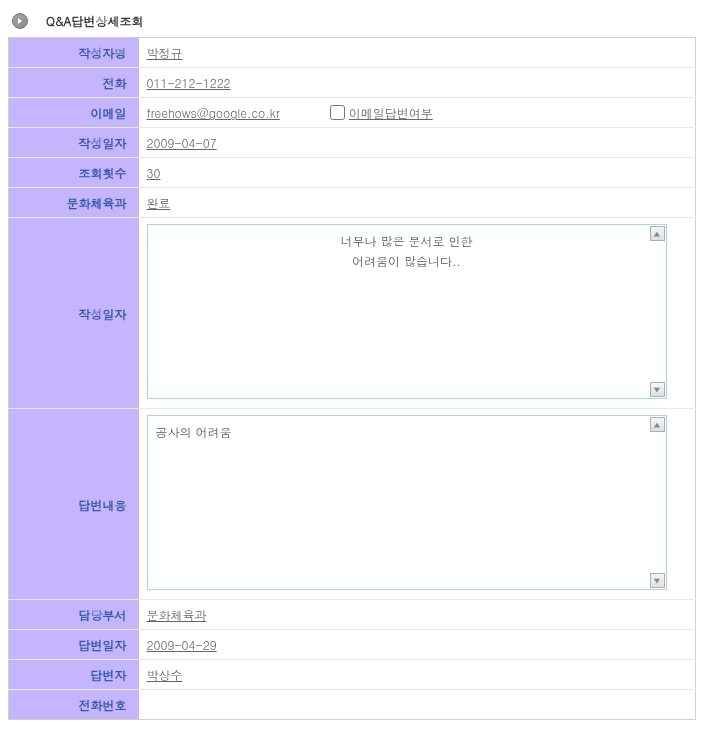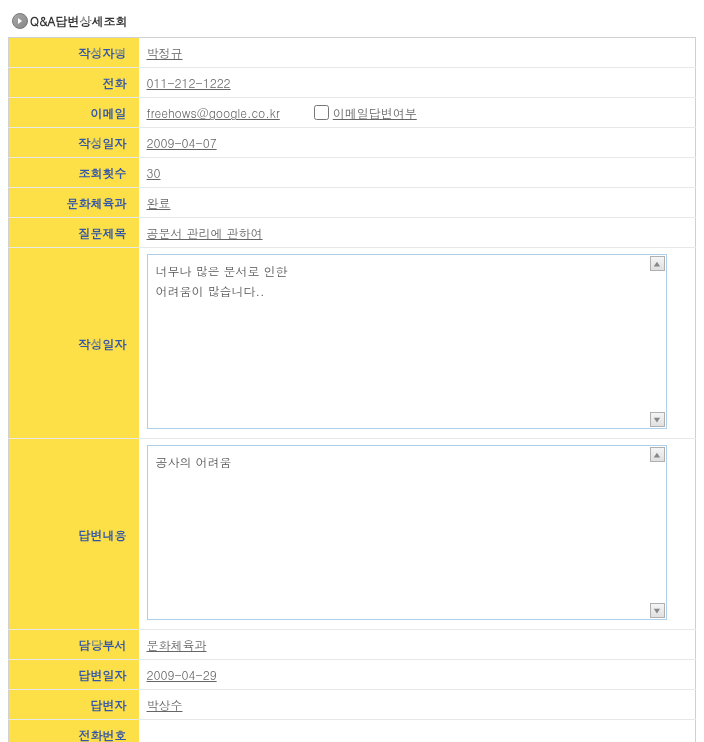--- a/index.html
+++ b/index.html
@@ -14,21 +14,21 @@
       color: #555;
     }
     .container {
       width: 704px;
       padding: 8px;
     }
     .title-bar {
       display: flex;
       align-items: center;
       padding: 4px 0 8px 4px;
-      gap: 2px;
+      gap: 18px;
     }
     .title-icon {
       width: 16px;
       height: 16px;
       background: linear-gradient(135deg, #a8a8a8, #888);
       border-radius: 50%;
       display: flex;
       align-items: center;
       justify-content: center;
       color: #fff;
@@ -46,39 +46,39 @@
       border: 1px solid #d0d0d0;
     }
     .form-table tr {
       border-bottom: 1px solid #e8e8e8;
     }
     .form-table tr:last-child {
       border-bottom: none;
     }
     .label-cell {
       width: 130px;
-      background: #fde047;
+      background: #c4b5fd;
       text-align: right;
       padding: 6px 12px 6px 4px;
       color: #3355aa;
       font-weight: bold;
       vertical-align: middle;
       font-size: 12px;
     }
     .value-cell {
       padding: 6px 8px;
       color: #666;
       vertical-align: middle;
       font-size: 12px;
       text-decoration: underline;
     }
     .email-row {
       display: flex;
       align-items: center;
-      gap: 34px;
+      gap: 50px;
     }
     .checkbox-group {
       display: flex;
       align-items: center;
       gap: 4px;
     }
     .checkbox-group input[type="checkbox"] {
       width: 15px;
       height: 15px;
       border: 1px solid #999;
@@ -160,28 +160,24 @@
     </tr>
     <tr>
       <td class="label-cell">조회횟수</td>
       <td class="value-cell">30</td>
     </tr>
     <tr>
       <td class="label-cell">문화체육과</td>
       <td class="value-cell">완료</td>
     </tr>
     <tr>
-      <td class="label-cell">질문제목</td>
-      <td class="value-cell">공문서 관리에 관하여</td>
-    </tr>
-    <tr>
       <td class="label-cell">작성일자</td>
       <td class="value-cell">
         <div class="content-wrapper">
-          <div class="content-box" style="white-space: pre-line;">너무나 많은 문서로 인한
+          <div class="content-box" style="white-space: pre-line; text-align: center;">너무나 많은 문서로 인한
 어려움이 많습니다..</div>
           <div class="scroll-arrow scroll-up">▲</div>
           <div class="scroll-arrow scroll-down">▼</div>
         </div>
       </td>
     </tr>
     <tr>
       <td class="label-cell">답변내용</td>
       <td class="value-cell">
         <div class="content-wrapper">

